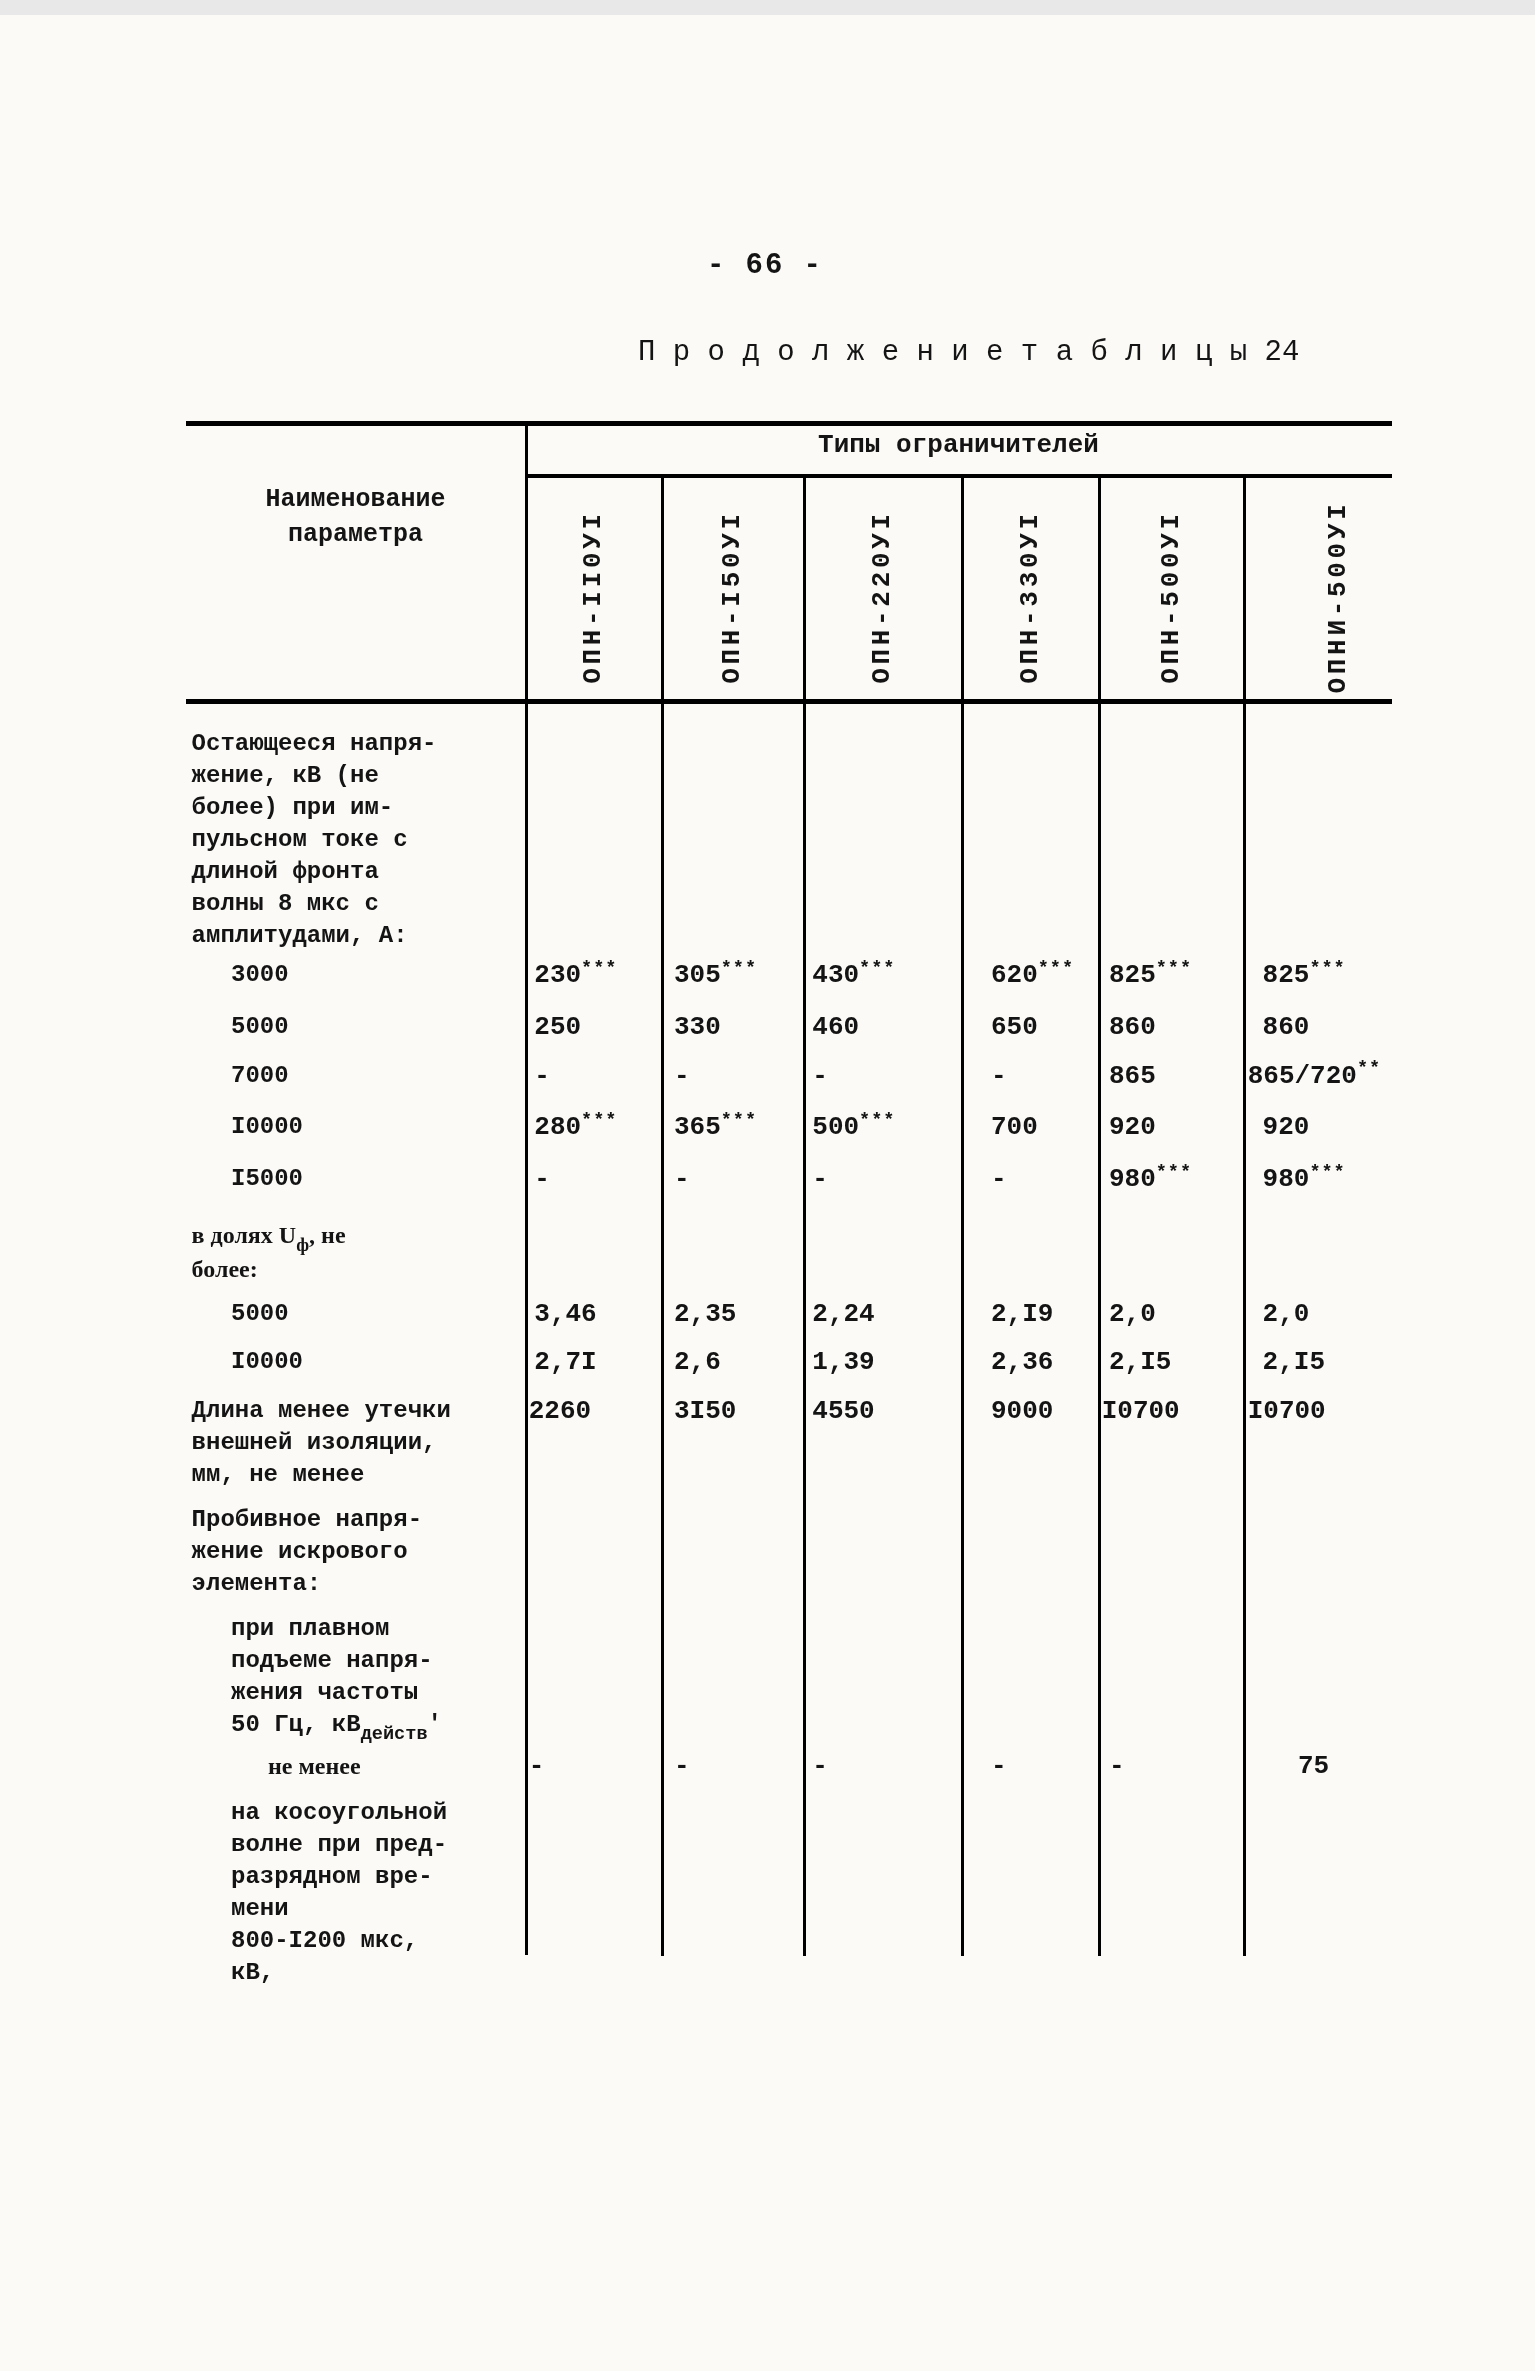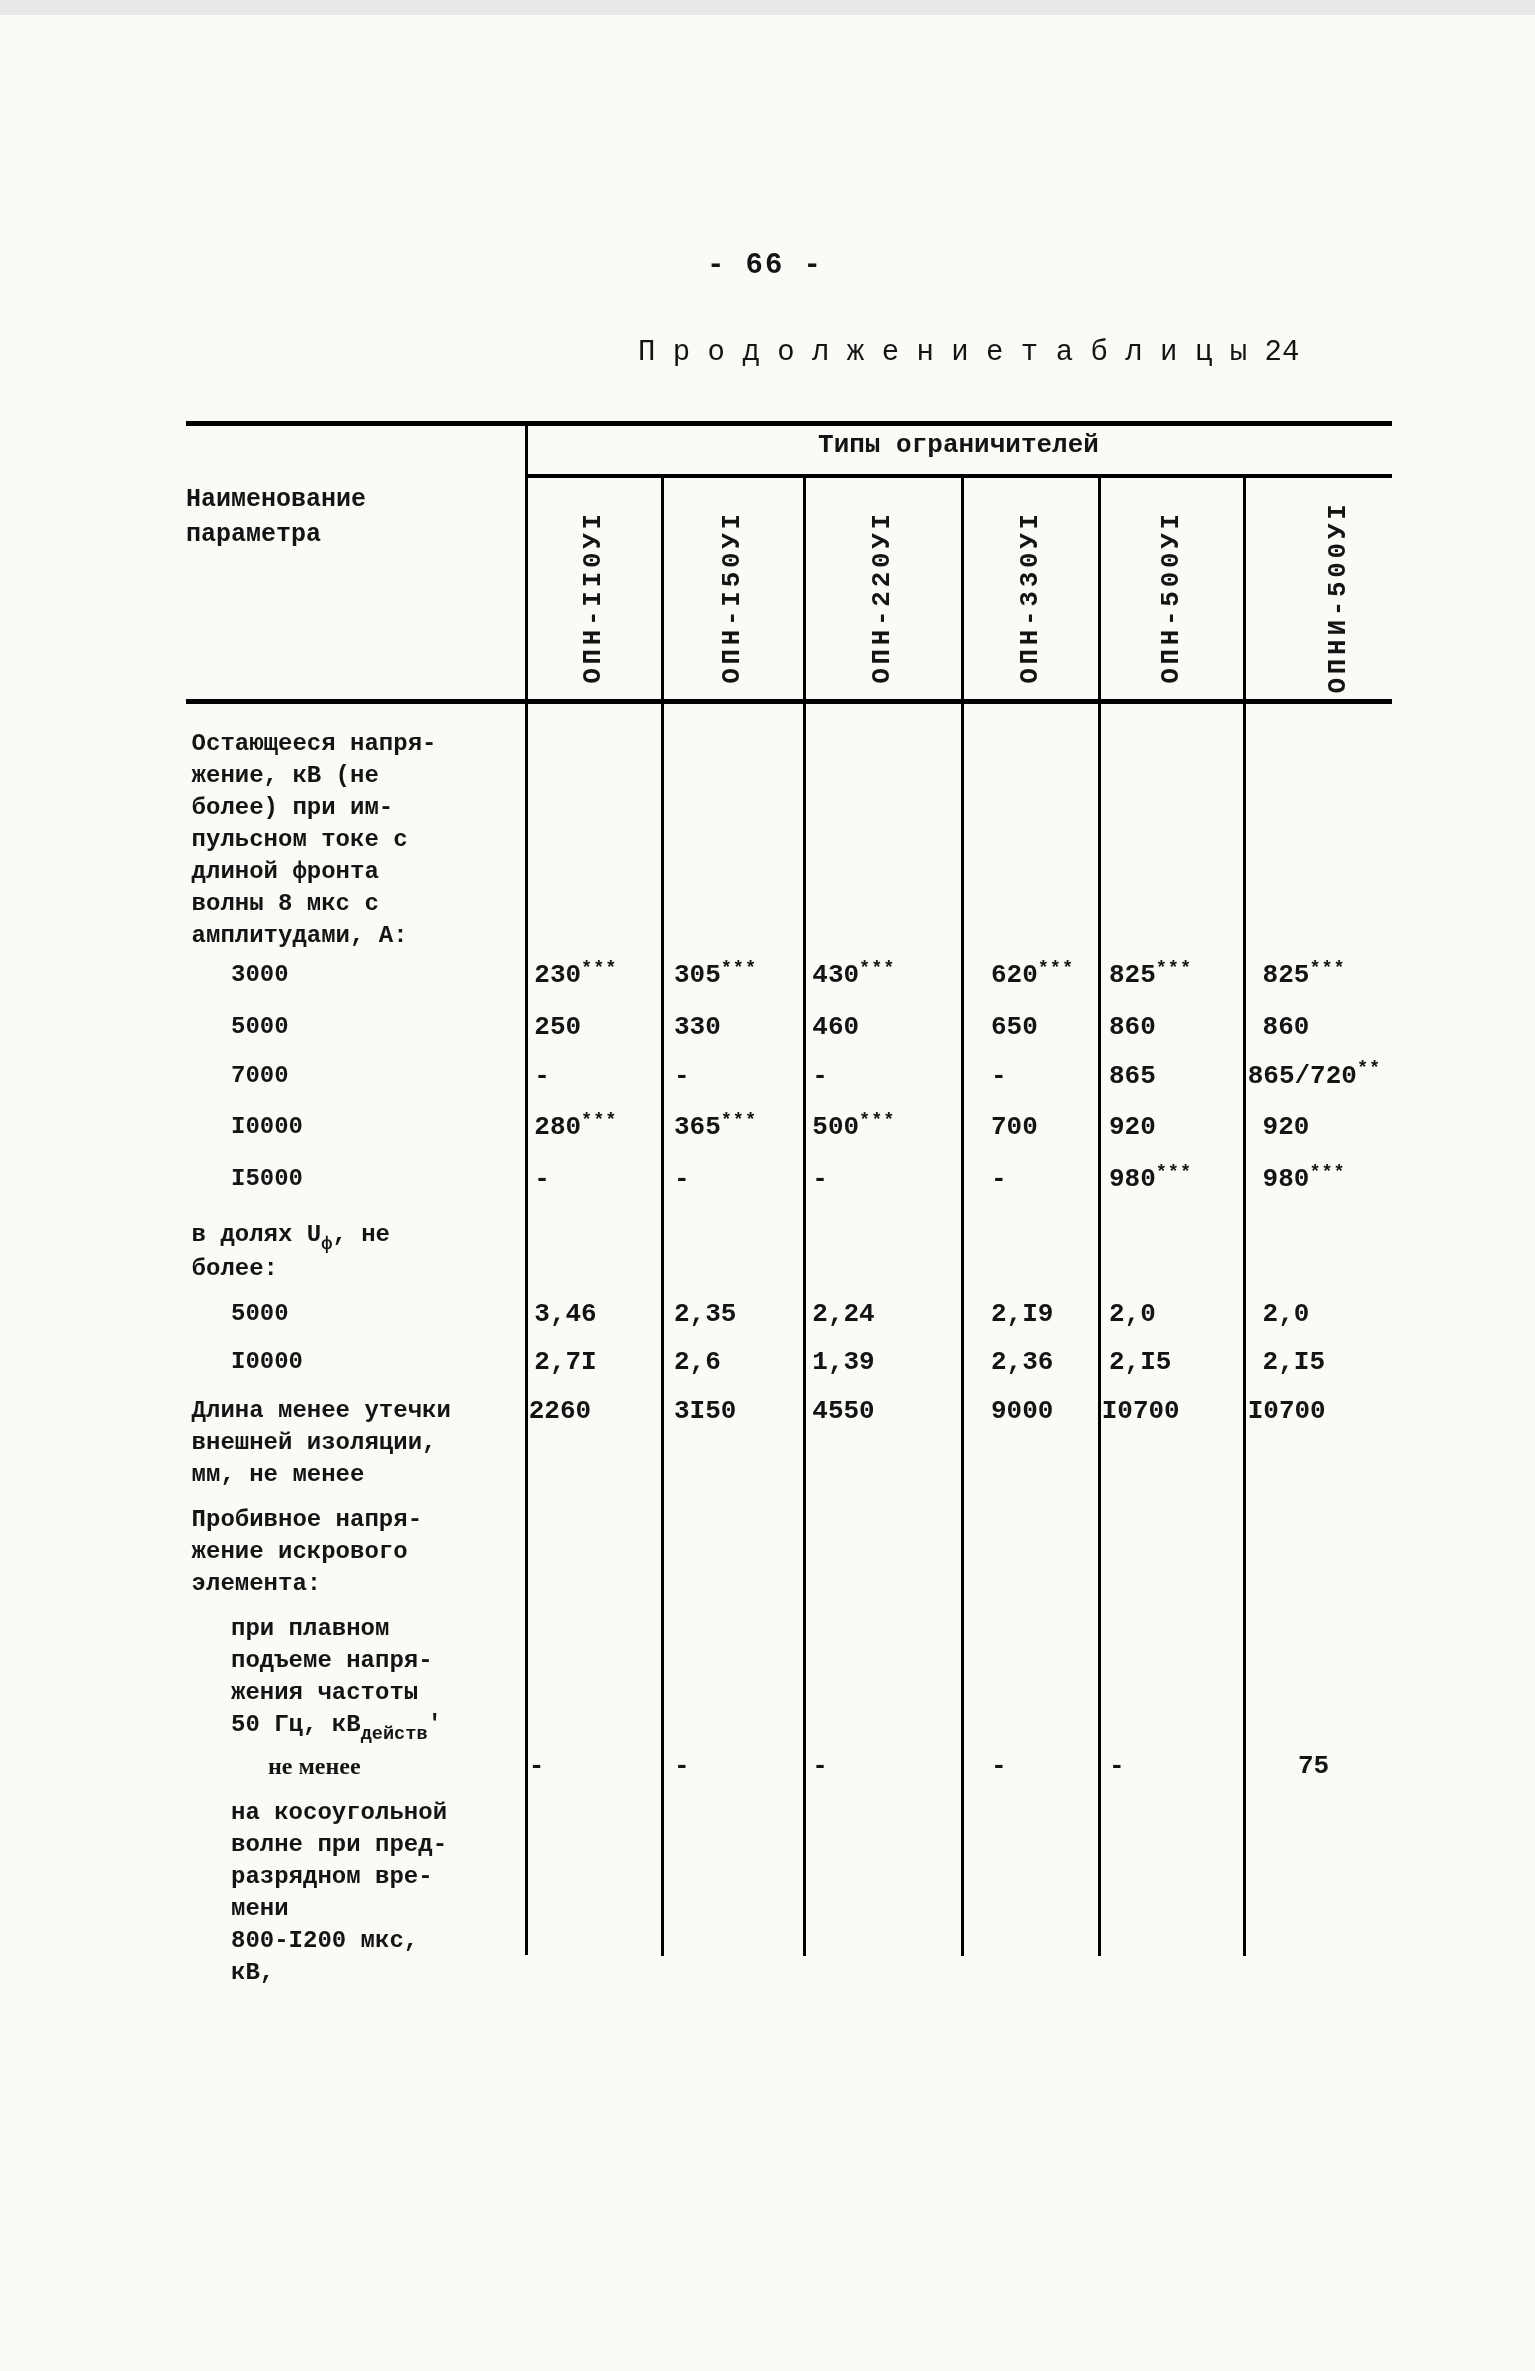--- a/index.html
+++ b/index.html
@@ -29,21 +29,21 @@
   .v4{left:775px;top:56px;height:1479px;}
   .v5{left:912px;top:56px;height:1479px;}
   .v6{left:1057px;top:56px;height:1479px;}
 
   .types-head{
     position:absolute;left:339px;top:9.3px;width:867px;
     text-align:center;font-size:26px;font-weight:bold;
   }
   .param-head{
     position:absolute;left:0;top:61px;width:339px;
-    text-align:left;font-size:25px;font-weight:bold;line-height:35px;
+    text-align:center;font-size:25px;font-weight:bold;line-height:35px;
   }
   .rot-cell{
     position:absolute;top:67px;height:218px;
     display:flex;align-items:center;justify-content:center;
   }
   .rot-cell span{
     transform:rotate(-90deg);
     white-space:nowrap;
     font-size:26px;font-weight:bold;letter-spacing:3.7px;
   }
@@ -64,21 +64,21 @@
   .c3{padding-left:9.3px;}
   .c4{padding-left:30px;}
   .c5{padding-left:11px;}
   .c6{padding-left:18.6px;}
   .tight{padding-left:3.7px;}
   .far{padding-left:54px;}
   .ind1{padding-left:45px;}
   .ind2{padding-left:82px;font-family:Liberation Serif, serif;}
   .gap18{margin-top:16.7px;}
   .gap14{margin-top:13px;}
-  .gap22{margin-top:20.4px;}
+  .gap22{margin-top:20.4px;font-family:Liberation Serif, serif;}
   .gap8{margin-top:7.4px;}
   .gap16{margin-top:15px;}
 
   .sup{font-size:18.6px;font-weight:bold;position:relative;top:-9.3px;letter-spacing:0.9px;}
   .sub{font-size:18.6px;font-weight:bold;position:relative;top:8.3px;}
 </style>
 </head>
 <body>
 
 <div class="page">

